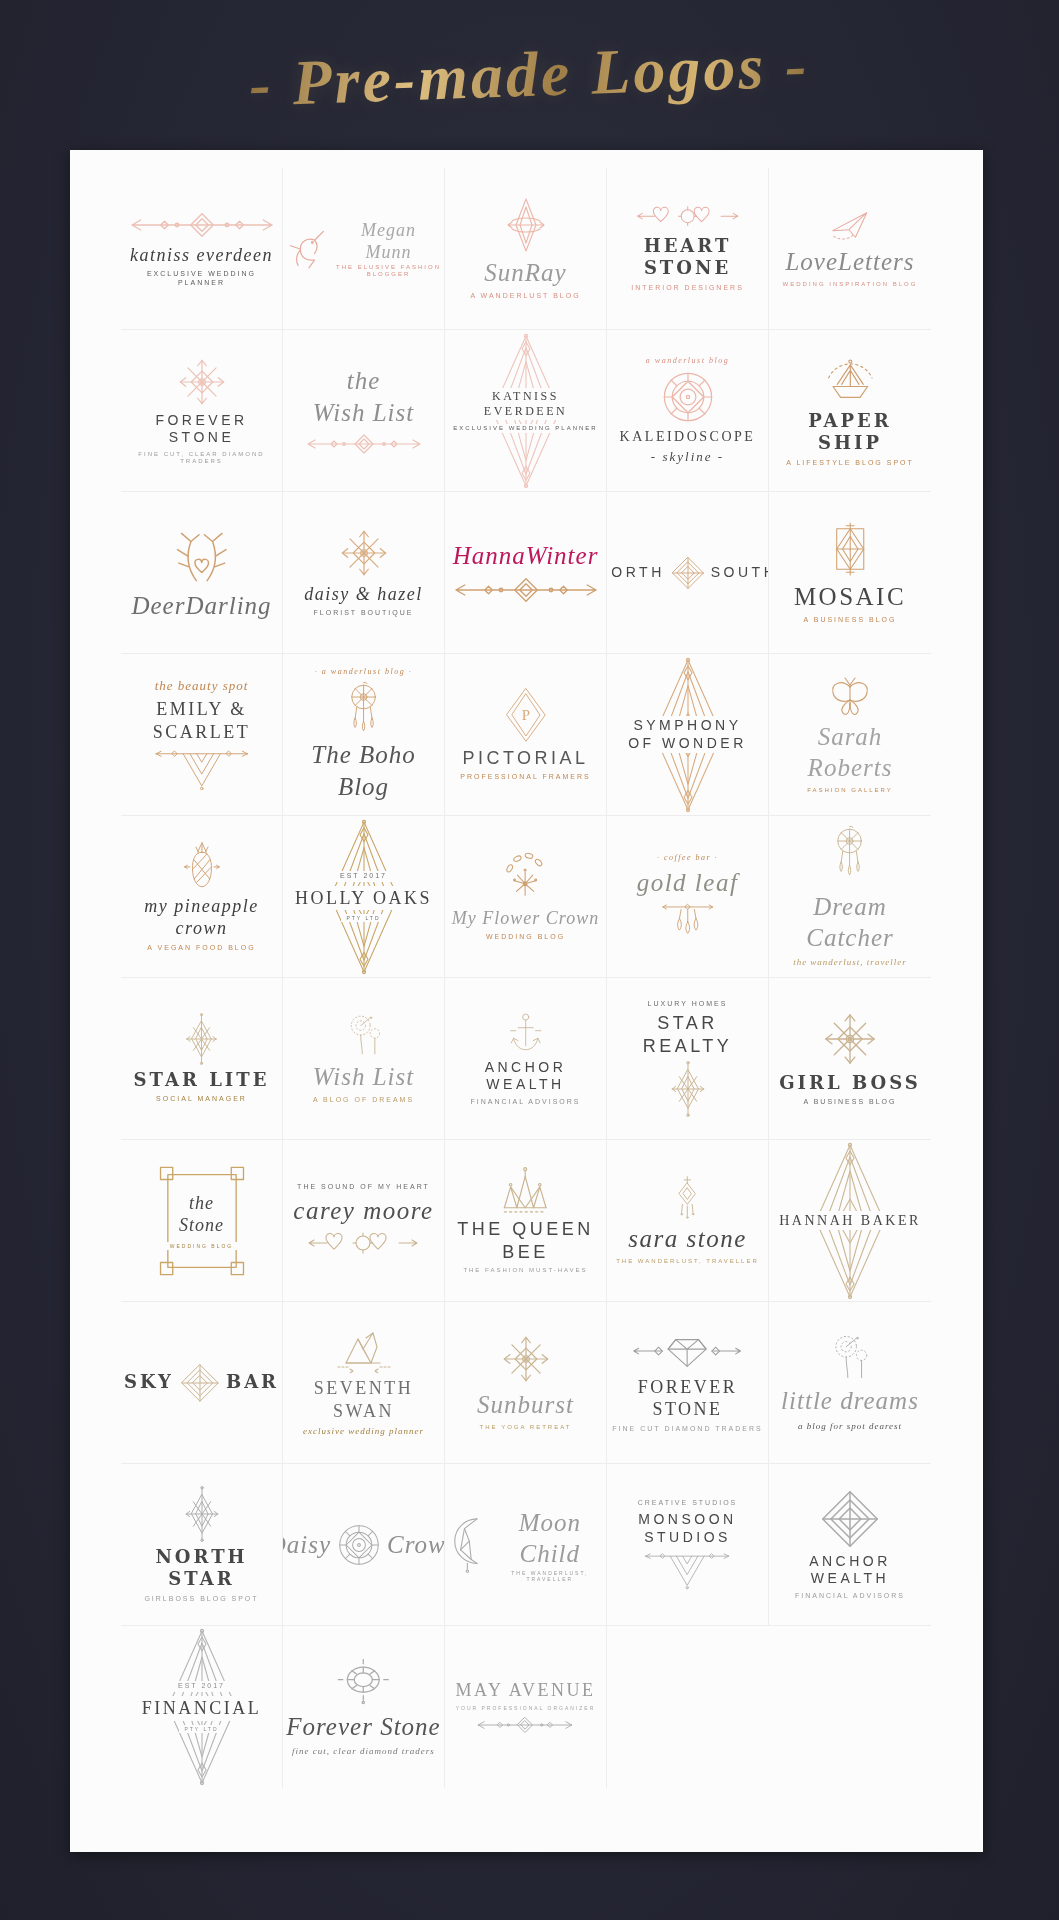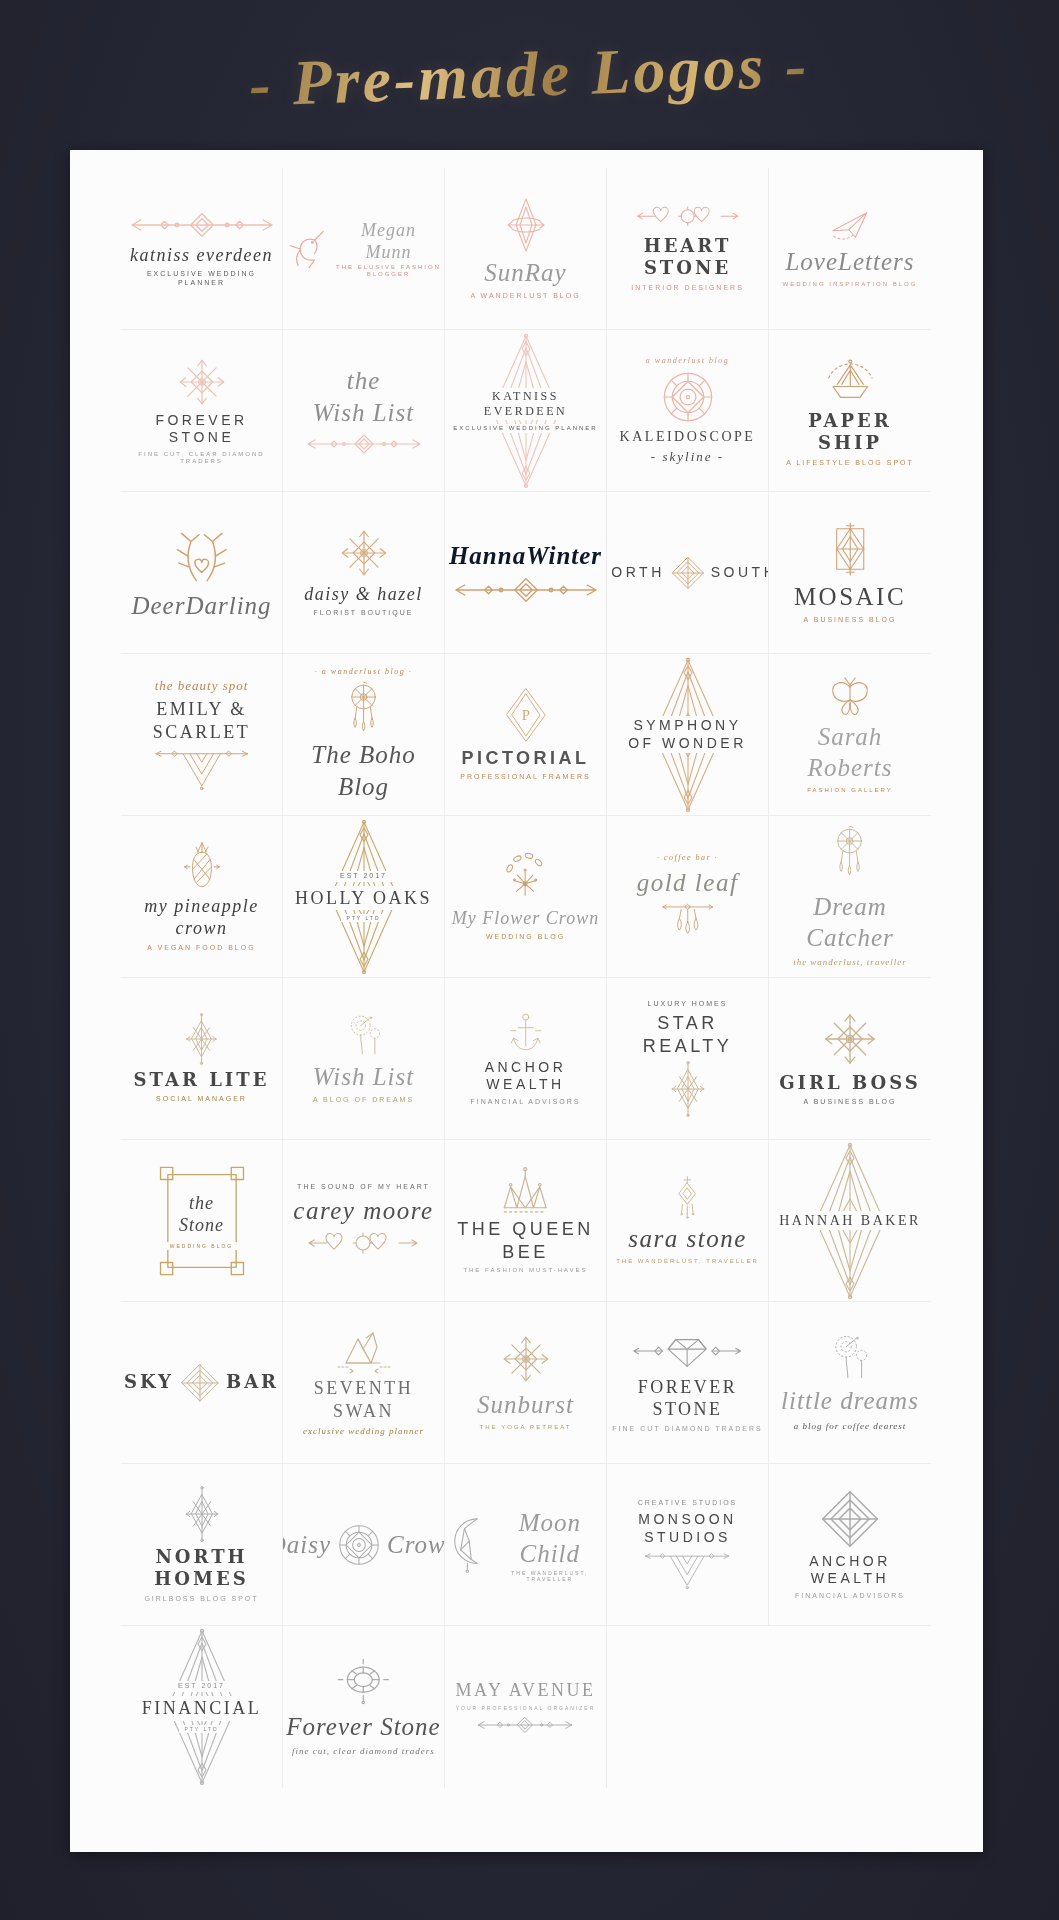--- a/index.html
+++ b/index.html
@@ -240,21 +240,21 @@
                 <path d="M24 14 L34 24 L24 34 L14 24 Z"></path>
                 <circle cx="24" cy="24" r="3"></circle>
               </svg>
             </span>
             <div class="st-italic-lower sz-l txt" style="color: rgb(63, 63, 63);">daisy &amp; hazel</div>
             <div class="tagline txt" style="color: rgb(110, 110, 110);">FLORIST BOUTIQUE</div>
           </div>
         </div>
         <div class="cell">
           <div class="stack">
-            <div class="st-script sz-xl txt" style="color: #0f172a; font-weight: bold;">HannaWinter</div>
+            <div class="st-script sz-xl txt" style="color: #be185d;">HannaWinter</div>
             <span class="icon" style="color: rgb(207, 160, 112);">
               <svg viewBox="0 0 120 24" fill="none" stroke="currentColor" stroke-width="1.1" stroke-linecap="round" stroke-linejoin="round" xmlns="http://www.w3.org/2000/svg" style="height: 30px;">
                 <path d="M4 12 H116 M4 12 l7 -4 M4 12 l7 4 M116 12 l-7 -4 M116 12 l-7 4"></path>
                 <path d="M60 3 L69 12 L60 21 L51 12 Z M60 7 L65 12 L60 17 L55 12 Z"></path>
                 <path d="M30 9 l3 3 -3 3 -3 -3 z M90 9 l3 3 -3 3 -3 -3 z"></path>
                 <circle cx="40" cy="12" r="1.4"></circle>
                 <circle cx="80" cy="12" r="1.4"></circle>
               </svg>
             </span>
           </div>
@@ -322,21 +322,21 @@
         </div>
         <div class="cell">
           <div class="stack">
             <span class="icon" style="color: rgb(216, 171, 126);">
               <svg viewBox="0 0 48 64" fill="none" stroke="currentColor" stroke-width="1.1" stroke-linecap="round" stroke-linejoin="round" xmlns="http://www.w3.org/2000/svg" style="height: 56px;">
                 <path d="M24 2 L46 32 L24 62 L2 32 Z"></path>
                 <path d="M24 8 L40 32 L24 56 L8 32 Z"></path>
                 <text x="24" y="38" text-anchor="middle" font-size="17" font-family="Liberation Serif, serif" fill="currentColor" stroke="none">P</text>
               </svg>
             </span>
-            <div class="st-sans sz-l txt" style="color: rgb(85, 85, 85); font-weight: bold;">PICTORIAL</div>
+            <div class="st-sans sz-l txt" style="color: rgb(85, 85, 85);">PICTORIAL</div>
             <div class="tagline txt" style="color: rgb(191, 134, 80);">PROFESSIONAL FRAMERS</div>
           </div>
         </div>
         <div class="cell frame">
           <span class="emblem icon" style="color: rgb(216, 171, 126);">
             <svg viewBox="0 0 72 160" fill="none" stroke="currentColor" stroke-width="1.1" stroke-linecap="round" stroke-linejoin="round" xmlns="http://www.w3.org/2000/svg" style="height: 158px;">
               <path d="M36 4 L70 80 L36 156 L2 80 Z"></path>
               <path d="M36 16 L60 80 L36 144 L12 80 Z"></path>
               <path d="M36 30 L50 80 L36 130 L22 80 Z"></path>
               <path d="M36 4 V156 M2 80 H70"></path>
@@ -676,36 +676,36 @@
                 <circle cx="20" cy="16" r="12" stroke-dasharray="1.5 3"></circle>
                 <circle cx="20" cy="16" r="6" stroke-dasharray="1.5 3"></circle>
                 <path d="M20 28 C20 38 22 44 22 52"></path>
                 <path d="M20 16 l11 -9"></path>
                 <circle cx="33" cy="6" r="1"></circle>
                 <circle cx="38" cy="26" r="6" stroke-dasharray="1.5 3"></circle>
                 <path d="M38 32 V52"></path>
               </svg>
             </span>
             <div class="st-script sz-xl txt" style="color: rgb(155, 155, 155);">little dreams</div>
-            <div class="tagline t-i txt" style="color: rgb(85, 85, 85);">a blog for coffee dearest</div>
+            <div class="tagline t-i txt" style="color: rgb(85, 85, 85);">a blog for spot dearest</div>
           </div>
         </div>
         <div class="cell">
           <div class="stack">
             <span class="icon" style="color: rgb(171, 171, 171);">
               <svg viewBox="0 0 48 64" fill="none" stroke="currentColor" stroke-width="1.1" stroke-linecap="round" stroke-linejoin="round" xmlns="http://www.w3.org/2000/svg" style="height: 56px;">
                 <path d="M24 2 V62"></path>
                 <path d="M24 10 L36 32 L24 54 L12 32 Z M24 18 L31 32 L24 46 L17 32 Z"></path>
                 <path d="M6 32 H42 M6 32 l4 -3 M6 32 l4 3 M42 32 l-4 -3 M42 32 l-4 3"></path>
                 <path d="M14 18 L34 46 M34 18 L14 46"></path>
                 <circle cx="24" cy="2" r="1.4"></circle>
                 <circle cx="24" cy="62" r="1.4"></circle>
               </svg>
             </span>
-            <div class="st-slab sz-l txt" style="color: rgb(71, 71, 71);">NORTH HOMES</div>
+            <div class="st-slab sz-l txt" style="color: rgb(71, 71, 71);">NORTH STAR</div>
             <div class="tagline txt" style="color: rgb(154, 154, 154);">GIRLBOSS BLOG SPOT</div>
           </div>
         </div>
         <div class="cell">
           <div class="stack">
             <div class="rowflex">
               <div class="st-script sz-xl txt" style="color: rgb(143, 143, 143);">Daisy</div>
               <span class="icon" style="color: rgb(171, 171, 171);">
                 <svg viewBox="0 0 48 48" fill="none" stroke="currentColor" stroke-width="1.1" stroke-linecap="round" stroke-linejoin="round" xmlns="http://www.w3.org/2000/svg" style="height: 44px;">
                   <circle cx="24" cy="24" r="21"></circle>

